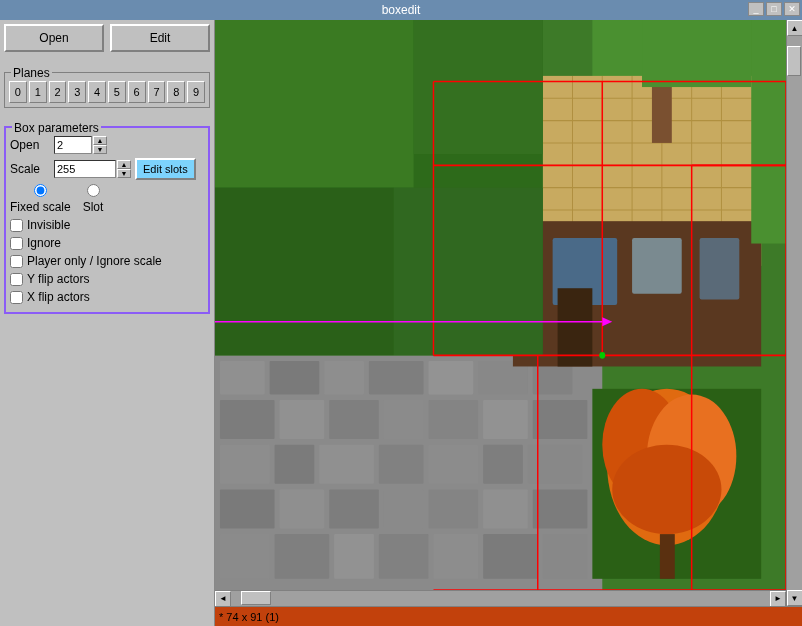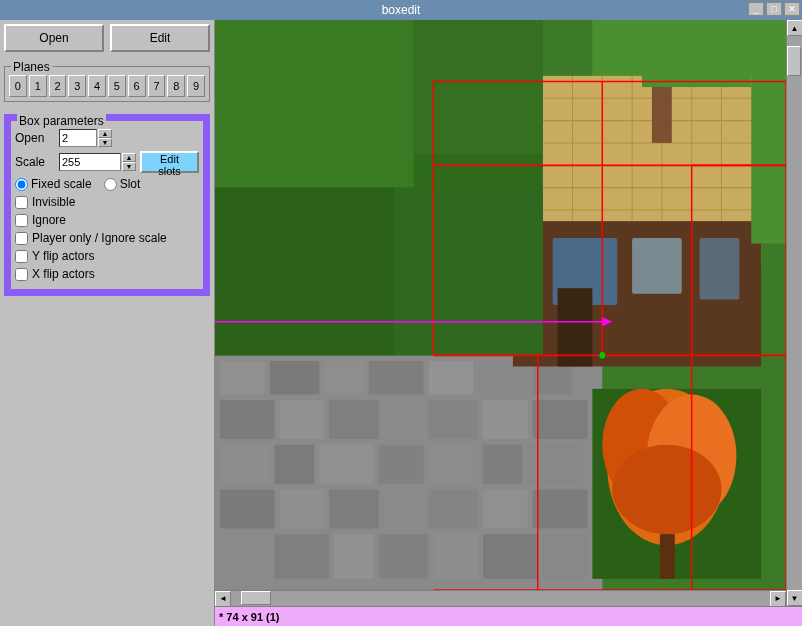--- a/index.html
+++ b/index.html
@@ -75,21 +75,21 @@
       font-size: 12px;
       cursor: pointer;
       display: flex;
       align-items: center;
       justify-content: center;
     }
     .group-box {
       border: 1px solid #808080;
       padding: 6px 4px 4px 4px;
       position: relative;
-      margin-top: 8px;
+      margin-top: 14px;
     }
     .group-box-title {
       position: absolute;
       top: -7px;
       left: 6px;
       background: #c0c0c0;
       padding: 0 2px;
       font-size: 12px;
     }
     #planes-buttons {
@@ -105,21 +105,21 @@
       border: 1px solid;
       border-color: #ffffff #808080 #808080 #ffffff;
       font-size: 11px;
       cursor: pointer;
       display: flex;
       align-items: center;
       justify-content: center;
       text-align: center;
     }
     #box-params-group {
-      border: 7px solid #8b5cf6;
+      border: 2px solid #8b5cf6;
       padding: 8px 4px 4px 4px;
       position: relative;
     }
     .param-row {
       display: flex;
       align-items: center;
       margin-bottom: 4px;
       gap: 4px;
     }
     .param-label {
@@ -178,20 +178,21 @@
       display: flex;
       align-items: center;
       gap: 12px;
       margin-bottom: 4px;
     }
     .radio-item {
       display: flex;
       align-items: center;
       gap: 3px;
       font-size: 12px;
+      flex-direction: column;
     }
     .checkbox-row {
       display: flex;
       align-items: center;
       gap: 4px;
       margin-bottom: 4px;
       font-size: 12px;
     }
     input[type="checkbox"], input[type="radio"] {
       cursor: pointer;
@@ -258,27 +259,26 @@
       height: 30px;
       background: #c0c0c0;
       border: 1px solid;
       border-color: #ffffff #808080 #808080 #ffffff;
       position: absolute;
       top: 10px;
       left: 0;
     }
     #status-bar {
       height: 20px;
-      background: #f0abfc;
+      background: #c2410c;
       border-top: 1px solid #808080;
       display: flex;
       align-items: center;
       padding: 0 4px;
       font-size: 11px;
-      font-weight: bold;
     }
     .canvas-container {
       flex: 1;
       display: flex;
       flex-direction: row;
       overflow: hidden;
     }
     .canvas-inner {
       flex: 1;
       display: flex;

